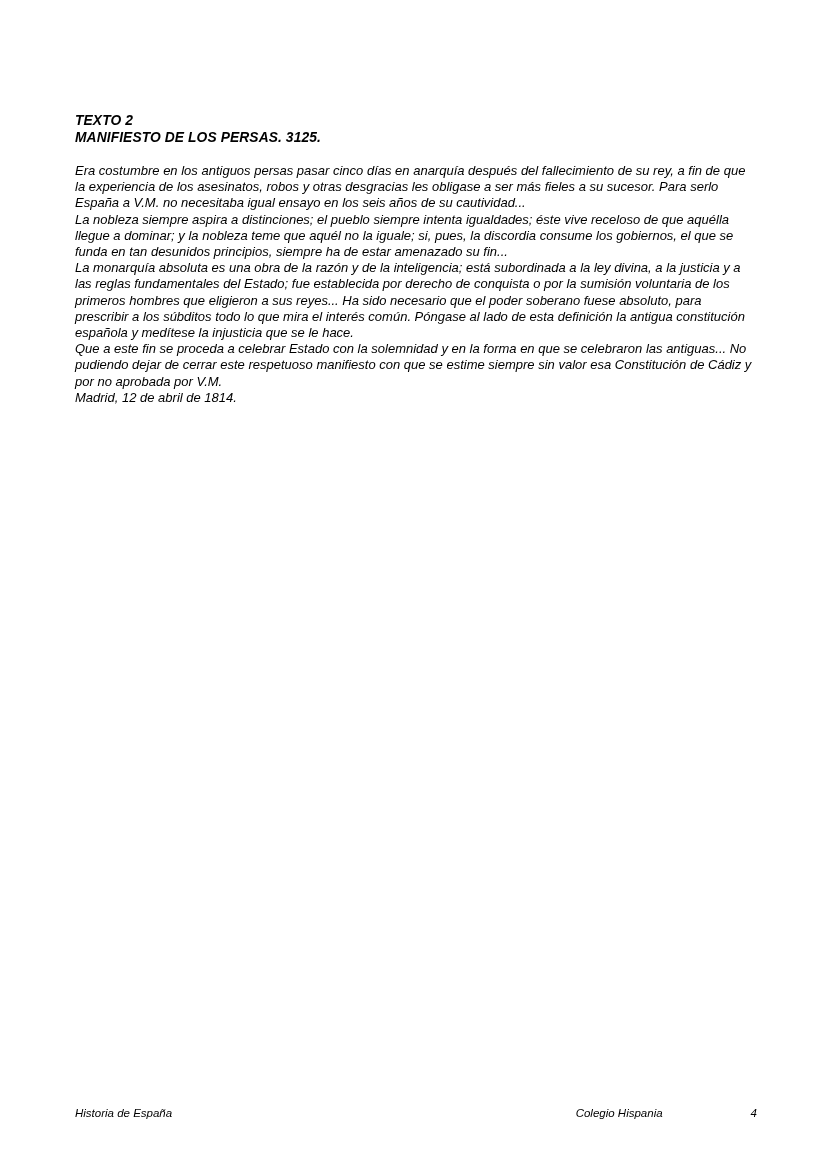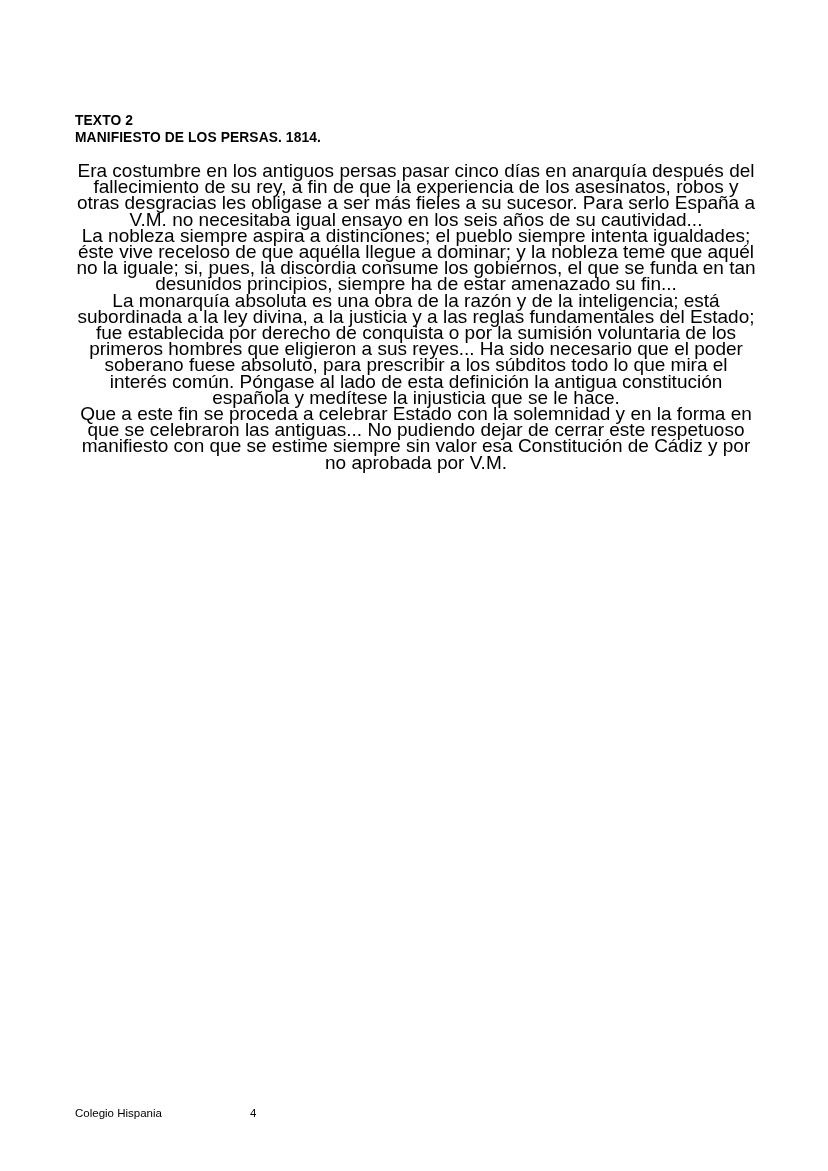--- a/index.html
+++ b/index.html
@@ -1,15 +1,15 @@
 <!DOCTYPE html>
 <html><head>
 <meta charset="utf-8">
 <style>
-  * { margin: 0; padding: 0; box-sizing: border-box; }
+  * { margin: 0; padding: 0; box-sizing: border-box; font-style: italic; }
   html, body { background: #ffffff; }
   body {
     width: 828px;
     height: 1171px;
     position: relative;
     font-family: "Liberation Sans", sans-serif;
     color: #000000;
     overflow: hidden;
   }
   .page {
@@ -26,23 +26,23 @@
   .doc-title {
     font-size: 13.8px;
     font-weight: bold;
     line-height: 17px;
     letter-spacing: 0.1px;
   }
   .paragraphs {
     margin-top: 17px;
   }
   .paragraphs p {
-    font-size: 19px;
+    font-size: 13px;
     line-height: 16.2px;
-    text-align: center;
+    text-align: left;
   }
   .footer {
     position: absolute;
     left: 75px;
     top: 1106px;
     width: 682px;
     display: flex;
     align-items: baseline;
     font-size: 11.5px;
     line-height: 14px;
@@ -53,30 +53,32 @@
 </style>
 </head>
 <body>
 
 <div class="page">
 
   <div class="content">
 
     <div class="doc-title">
       <span>TEXTO 2</span><br>
-      <span>MANIFIESTO DE LOS PERSAS. 1814.</span>
+      <span>MANIFIESTO DE LOS PERSAS. 3125.</span>
     </div>
 
     <div class="paragraphs">
       <p>Era costumbre en los antiguos persas pasar cinco días en anarquía después del fallecimiento de su rey, a fin de que la experiencia de los asesinatos, robos y otras desgracias les obligase a ser más fieles a su sucesor. Para serlo España a V.M. no necesitaba igual ensayo en los seis años de su cautividad...</p>
       <p>La nobleza siempre aspira a distinciones; el pueblo siempre intenta igualdades; éste vive receloso de que aquélla llegue a dominar; y la nobleza teme que aquél no la iguale; si, pues, la discordia consume los gobiernos, el que se funda en tan desunidos principios, siempre ha de estar amenazado su fin...</p>
       <p>La monarquía absoluta es una obra de la razón y de la inteligencia; está subordinada a la ley divina, a la justicia y a las reglas fundamentales del Estado; fue establecida por derecho de conquista o por la sumisión voluntaria de los primeros hombres que eligieron a sus reyes... Ha sido necesario que el poder soberano fuese absoluto, para prescribir a los súbditos todo lo que mira el interés común. Póngase al lado de esta definición la antigua constitución española y medítese la injusticia que se le hace.</p>
       <p>Que a este fin se proceda a celebrar Estado con la solemnidad y en la forma en que se celebraron las antiguas... No pudiendo dejar de cerrar este respetuoso manifiesto con que se estime siempre sin valor esa Constitución de Cádiz y por no aprobada por V.M.</p>
+      <p>Madrid, 12 de abril de 1814.</p>
     </div>
 
   </div>
 
   <div class="footer">
+    <span class="footer-left">Historia de España</span>
     <span class="footer-school">Colegio Hispania</span>
     <span class="footer-page">4</span>
   </div>
 
 </div>
 
 </body></html>

